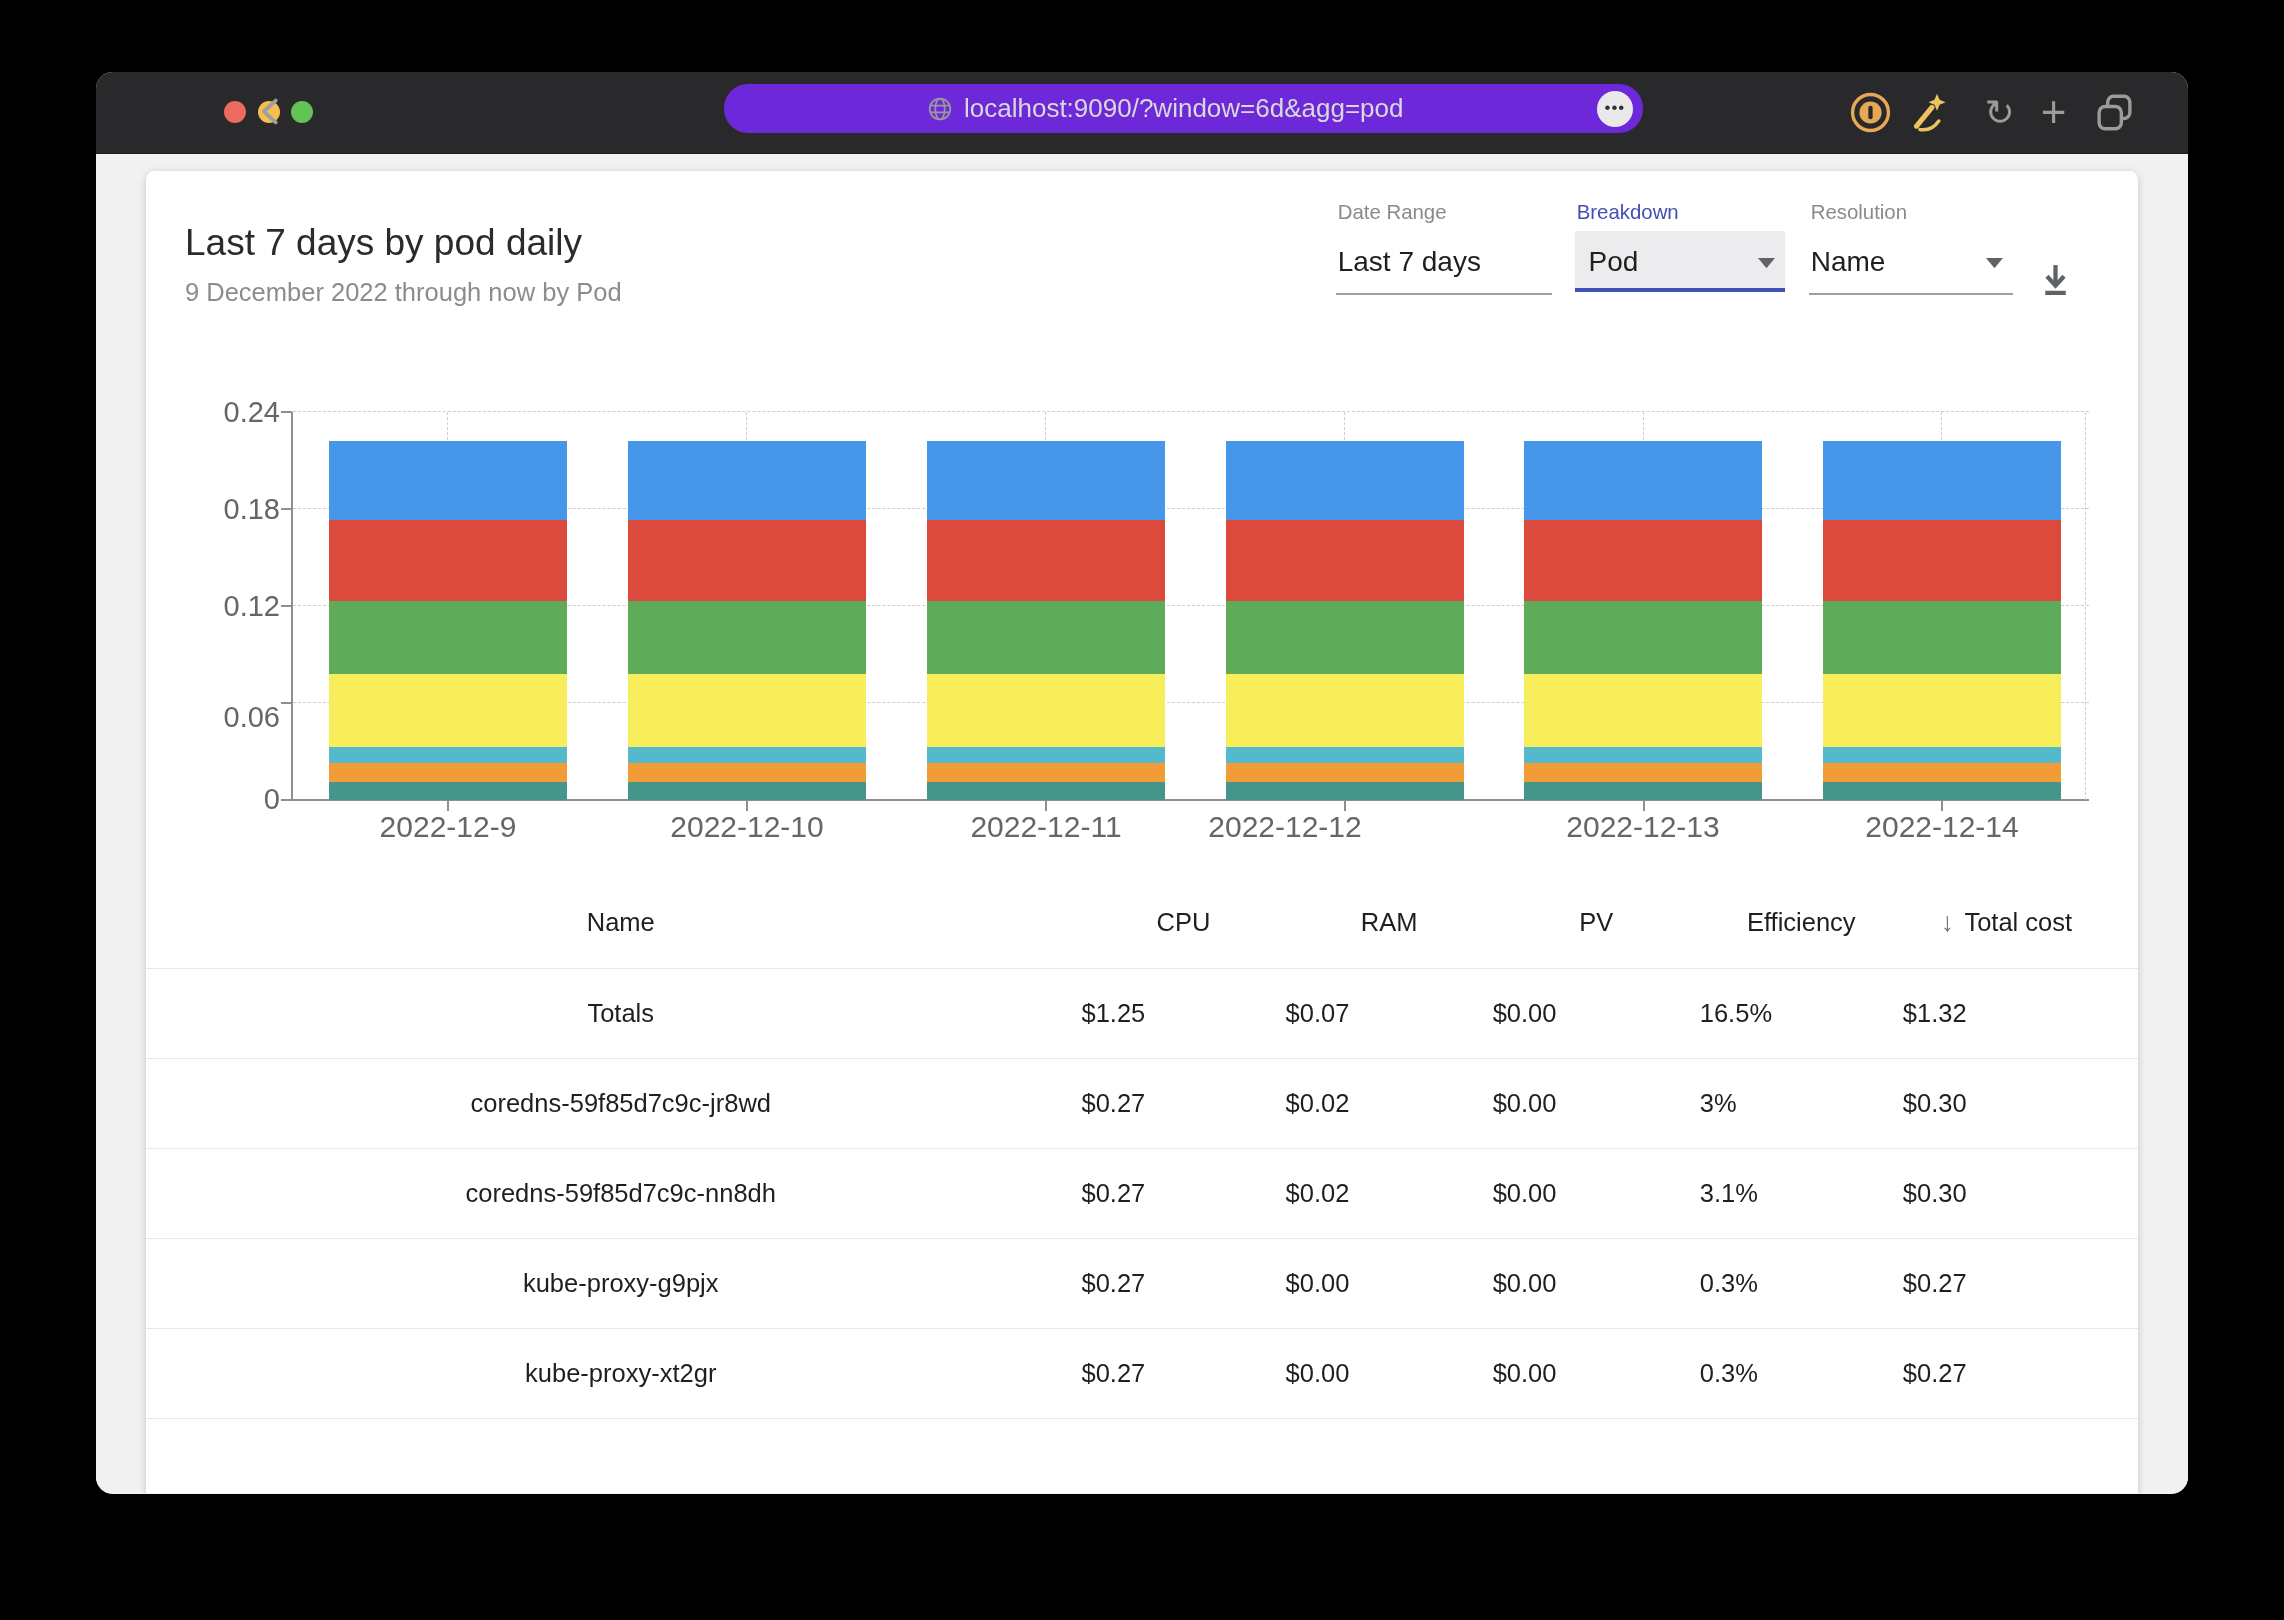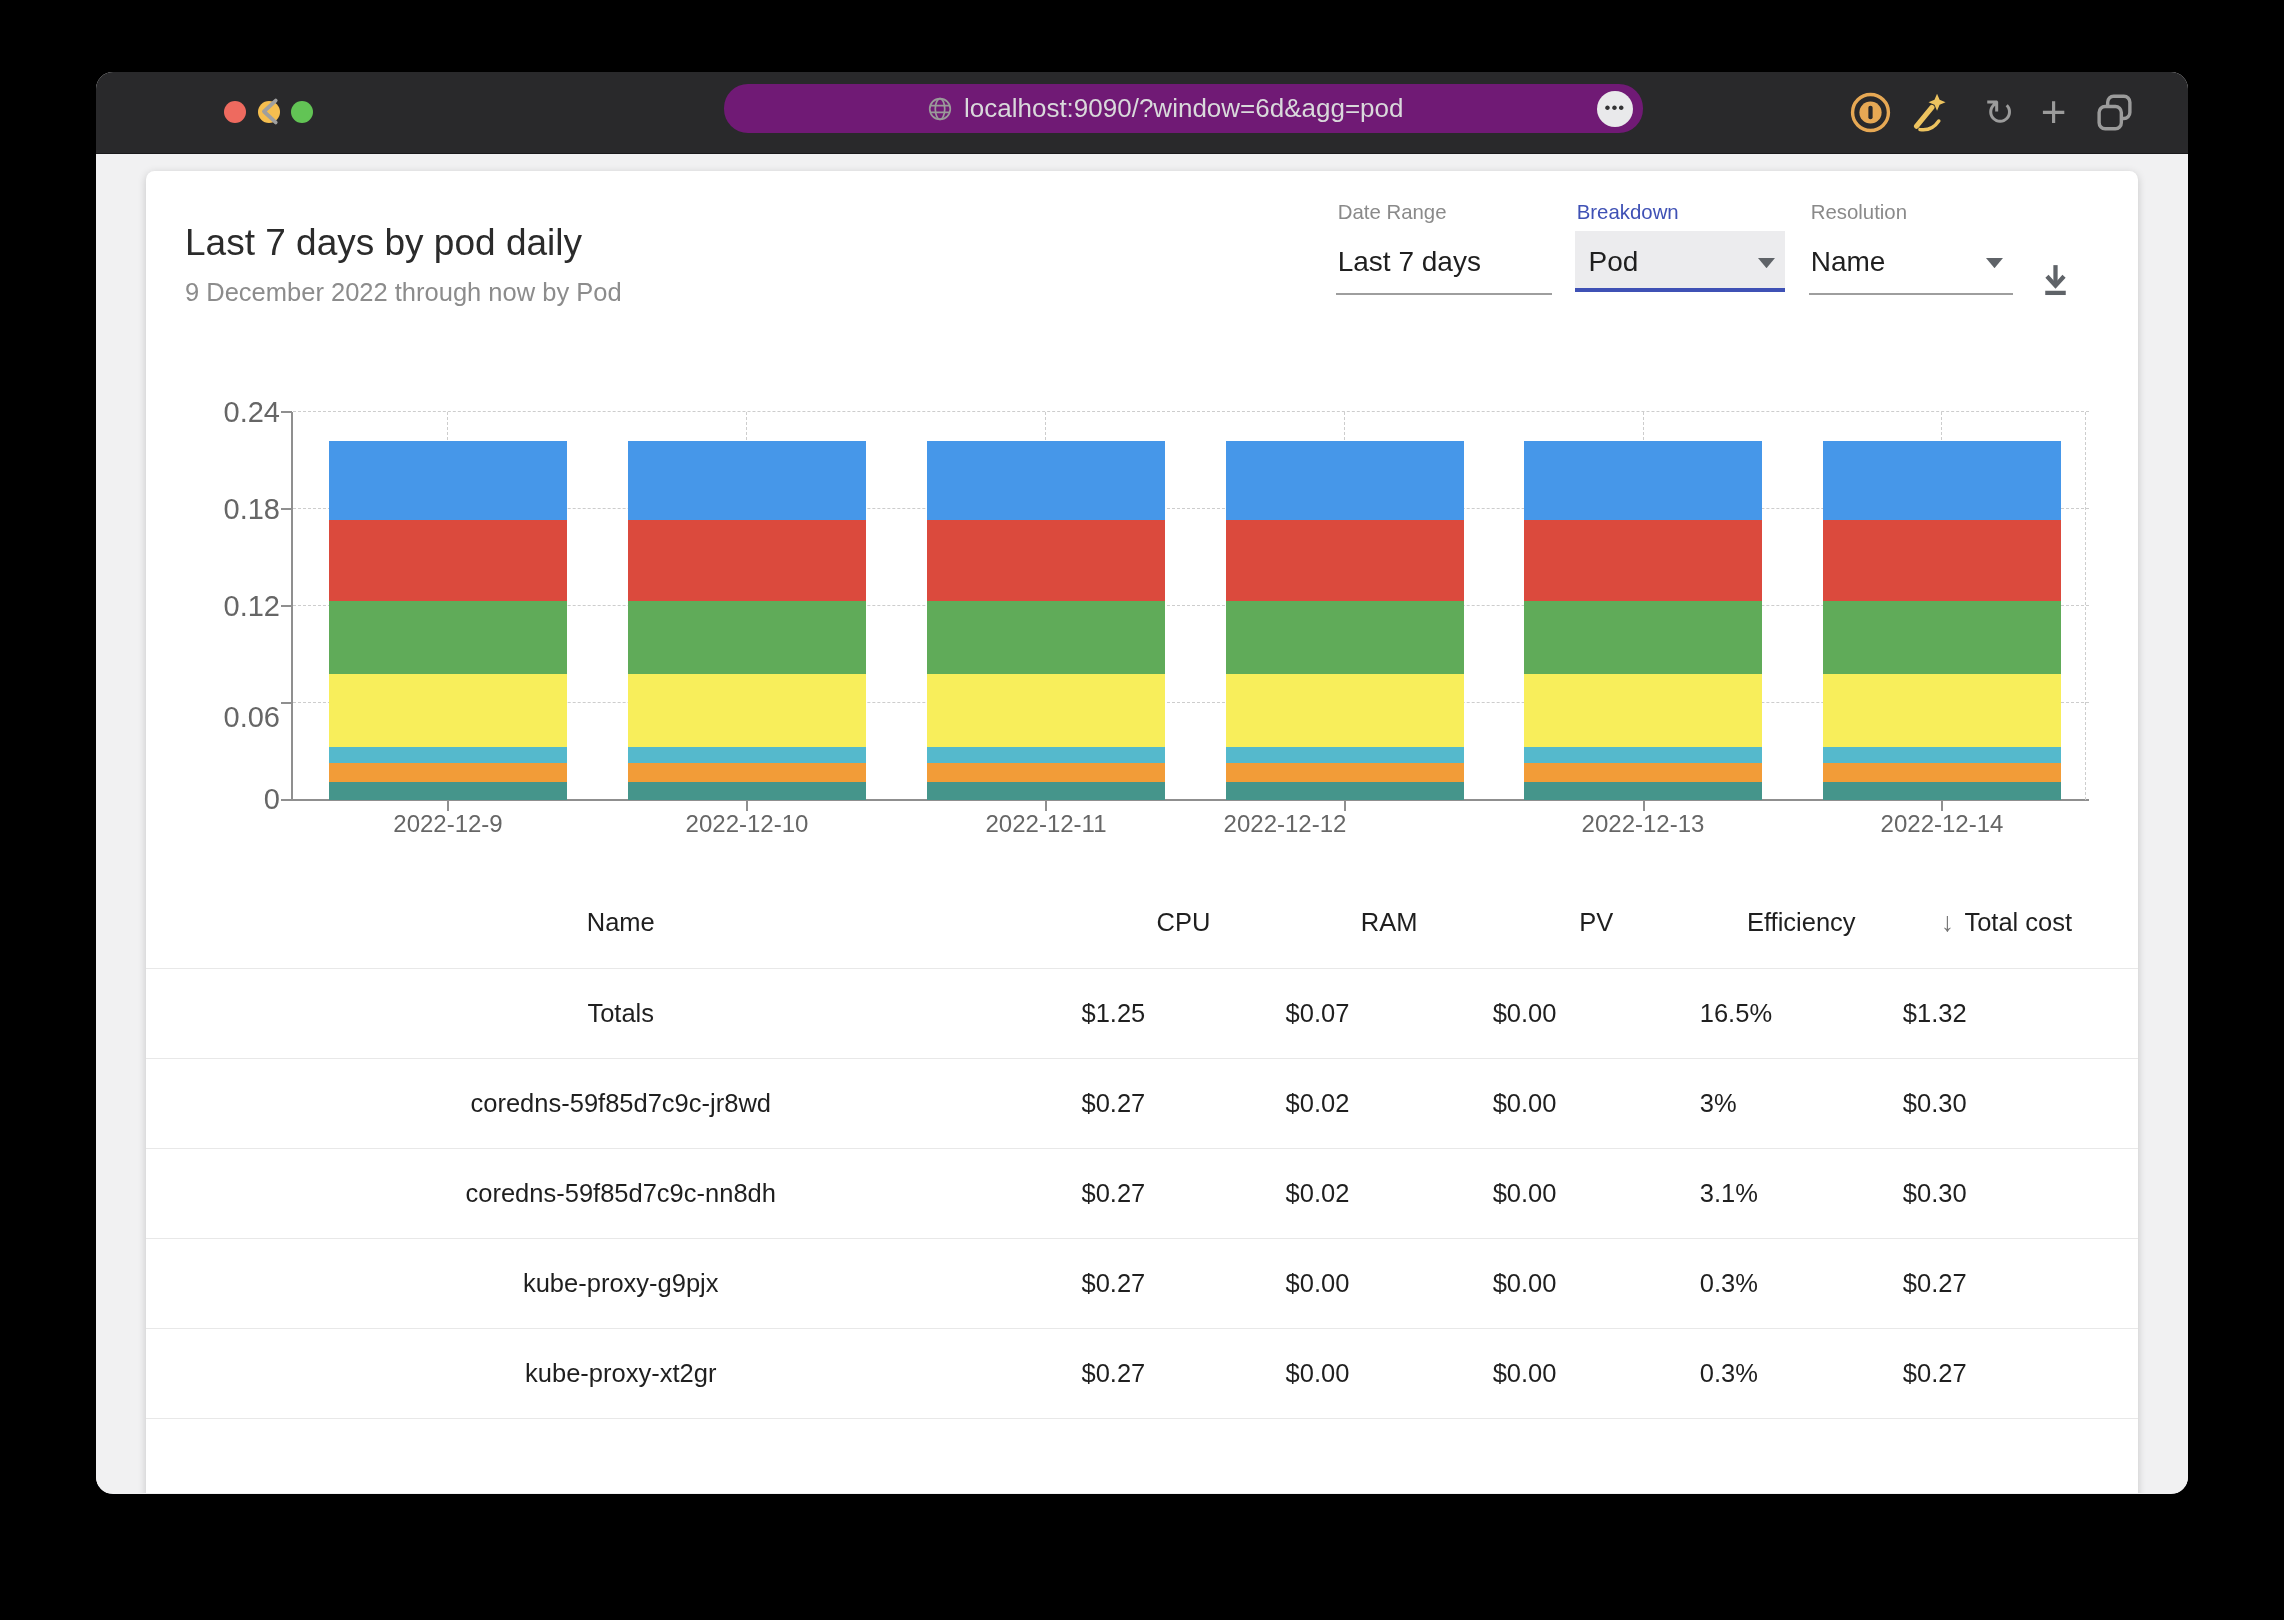--- a/index.html
+++ b/index.html
@@ -9,21 +9,21 @@
   
   .window{position:absolute;left:96px;top:72px;width:2092px;height:1422px;
     border-radius:17px;overflow:hidden;background:#f1f1f2;
     box-shadow:0 25.5px 68px rgba(0,0,0,.6), inset 0 0.9px 0 rgba(255,255,255,.14);}
   .toolbar{position:relative;height:82px;background:#29292b;border-bottom:1.7px solid #1a1a1c;}
   .tl{position:absolute;top:29px;width:22px;height:22px;border-radius:50%;}
   .tl.red{left:128px;background:#ee6a5f;}
   .tl.yellow{left:162px;background:#f5be4f;}
   .tl.green{left:195px;background:#62c455;}
   .back-btn{position:absolute;left:157px;top:21px;width:37px;height:37px;}
-  .url-field{position:absolute;left:628px;top:12px;width:919px;height:49px;border-radius:24px;background:#701a75;}
+  .url-field{position:absolute;left:628px;top:12px;width:919px;height:49px;border-radius:24px;background:#6d28d9;}
   .url-globe{position:absolute;left:204px;top:12.8px;width:24px;height:24px;}
   .url-text{position:absolute;left:240px;top:0;height:49px;line-height:49px;font-size:26px;color:#d9d9db;white-space:nowrap;}
   .ellipsis-badge{position:absolute;right:10.2px;top:6.8px;width:36px;height:36px;border-radius:50%;background:#e9e9eb;
     color:#323234;text-align:center;line-height:34px;font-size:17px;letter-spacing:0.9px;}
   .tool-ic{position:absolute;top:19.6px;width:41px;height:41px;text-align:center;}
   .ic-1p{left:1754px;}
   .ic-wand{left:1812px;}
   .ic-reload{left:1883px;color:#9b9b9b;font-size:36px;line-height:41px;}
   .ic-plus{left:1937px;color:#9b9b9b;font-size:44px;line-height:39px;font-weight:300;}
   .ic-tabs{left:1998px;}
@@ -55,21 +55,21 @@
   .chart{position:absolute;left:0;top:0;width:1992px;height:702px;}
   .y-label{position:absolute;left:0;width:134px;text-align:right;font-size:29px;color:#666;transform:translateY(-50%);}
   .y-tick{position:absolute;left:135px;width:11px;height:1.7px;background:#8f8f8f;}
   .h-grid{position:absolute;left:147px;width:1796px;height:0;border-top:1.7px dashed #cdcdcd;}
   .v-grid{position:absolute;top:241px;height:388px;width:0;border-left:1.7px dashed #cdcdcd;}
   .axis-y{position:absolute;left:145px;top:241px;width:1.7px;height:389px;background:#8f8f8f;}
   .axis-x{position:absolute;left:145px;top:628px;width:1798px;height:1.7px;background:#8f8f8f;}
   .bar-stack{position:absolute;display:flex;flex-direction:column;}
   .bar-seg{width:100%;}
   .x-tick{position:absolute;top:630px;width:1.7px;height:10.2px;background:#8f8f8f;}
-  .x-label{position:absolute;top:639px;width:272px;text-align:center;font-size:24px;color:#666;}
+  .x-label{position:absolute;top:639px;width:272px;text-align:center;font-size:30px;color:#666;}
 
   
   .cost-table{position:absolute;left:0;top:707px;width:1992px;border-collapse:collapse;table-layout:fixed;font-size:25.5px;color:#1f1f1f;}
   .cost-table th,.cost-table td{height:90px;font-weight:400;padding:0;border-bottom:1.7px solid #e8e8e8;vertical-align:middle;white-space:nowrap;}
   .cost-table th:first-child,.cost-table td:first-child{text-align:center;padding-left:14px;}
   .cost-table th:last-child,.cost-table td:last-child{padding-right:28px;}
   .sort-glyph{color:#757575;margin-right:10.2px;font-size:27px;}
 </style>
 </head>
 <body>

